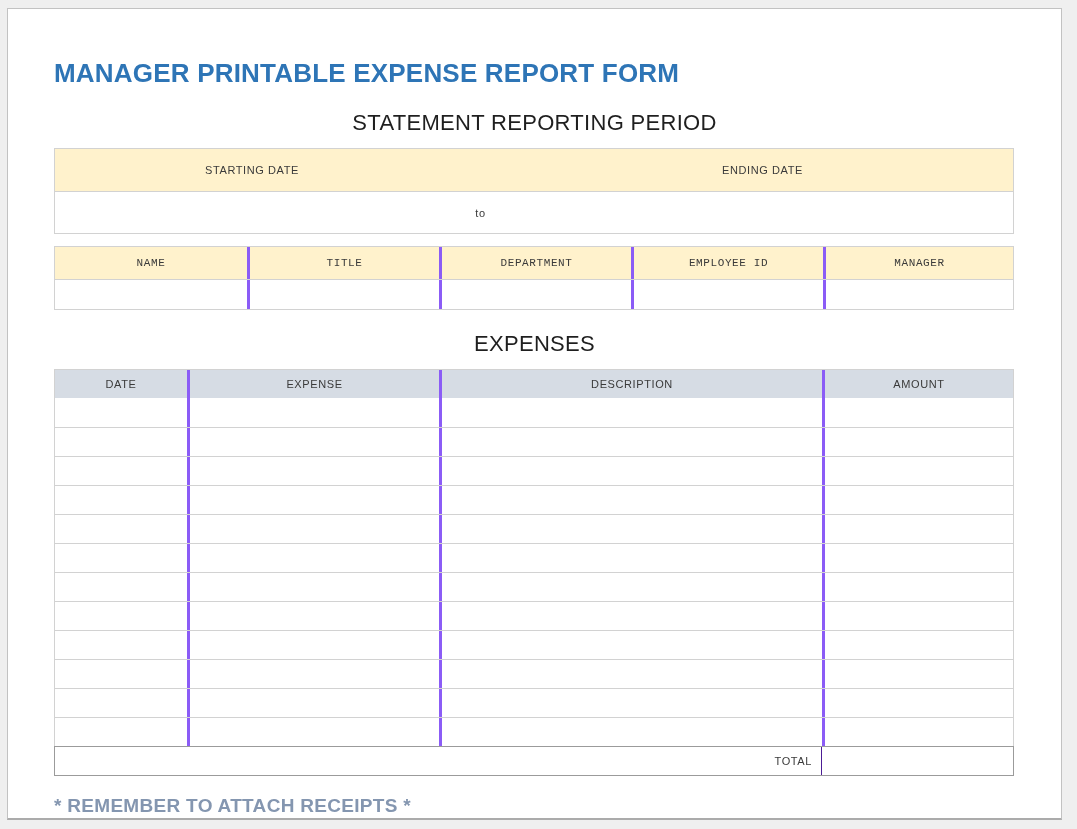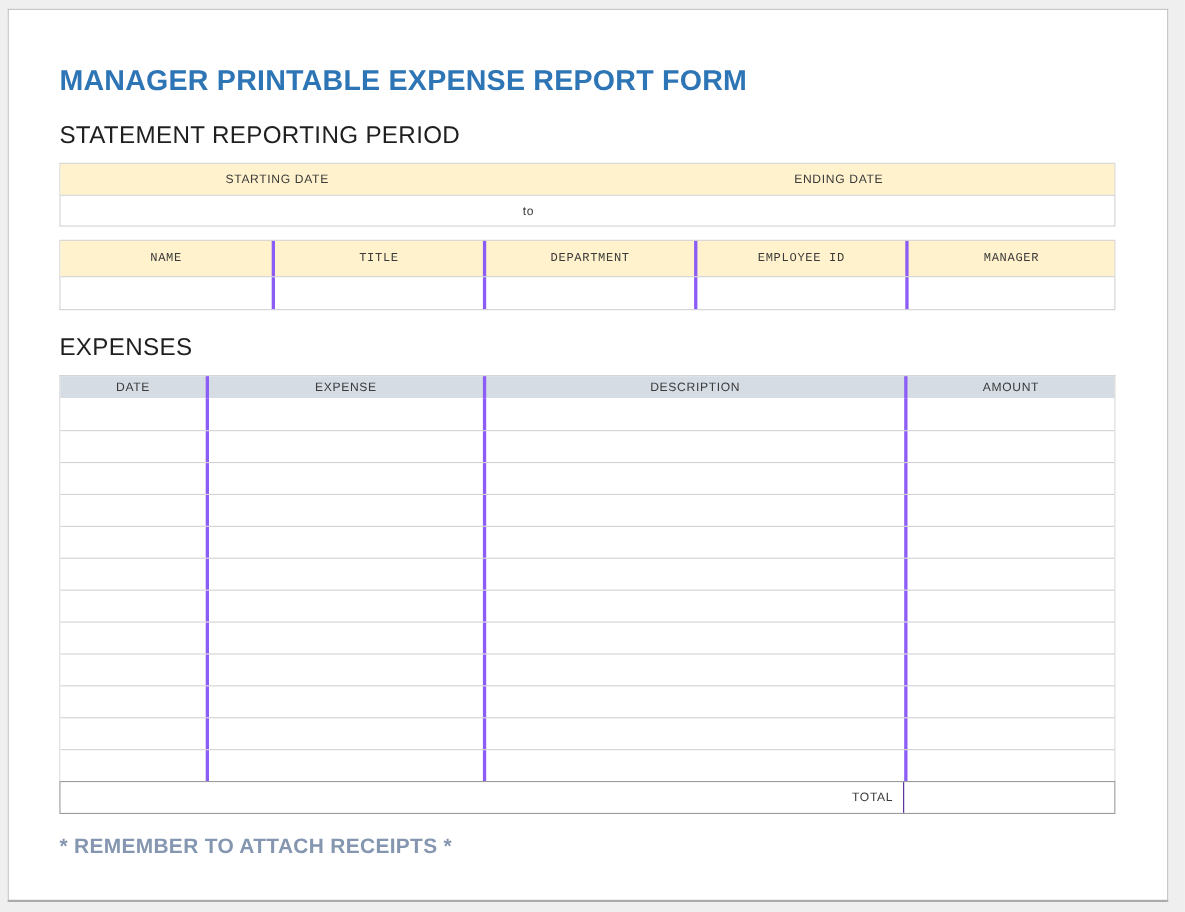--- a/index.html
+++ b/index.html
@@ -25,20 +25,21 @@
     font-weight: bold;
     letter-spacing: 0.2px;
     color: #2e75b6;
   }
   .section-heading {
     margin-top: 21px;
     font-size: 22px;
     font-weight: 400;
     letter-spacing: 0.3px;
     color: #1f1f1f;
+    text-align: center;
   }
 
   
   .tbl {
     width: 960px;
     border: 1px solid #d2d2d2;
   }
   .trow { display: grid; }
   .trow + .trow { border-top: 1px solid #d2d2d2; }
   .cell {
@@ -47,33 +48,33 @@
     justify-content: center;
     font-size: 11px;
     letter-spacing: 0.6px;
     color: #3a3a3a;
     overflow: hidden;
   }
   .vlines > .cell + .cell { border-left: 3px solid #8b5cf6; }
 
   
   .period-table { margin-top: 12px; }
-  .period-table .trow { grid-template-columns: 394px 63px auto; height: 28px; }
+  .period-table .trow { grid-template-columns: 394px 63px auto; height: 42px; }
   .hdr-cream { background: #fff2cc; }
 
   
   .employee-table { margin-top: 12px; }
   .employee-table .trow { grid-template-columns: 192px 192px 192px 192px auto; }
   .employee-table .trow.head { height: 32px; font-family: Liberation Mono, monospace; }
   .employee-table .trow.body { height: 30px; }
 
   
   .expense-table { margin-top: 12px; border-bottom: none; }
   .expense-table .trow { grid-template-columns: 132px 252px 383px auto; }
-  .expense-table .trow.head { height: 20px; background: #d6dce4; }
+  .expense-table .trow.head { height: 28px; background: #d6dce4; }
   .expense-table .trow.body { height: 29px; background: #ffffff; }
 
   .total-row {
     width: 960px;
     display: grid;
     grid-template-columns: 767px auto;
     height: 30px;
     border: 1px solid #9b9b9b;
   }
   .total-row .total-label-cell {

